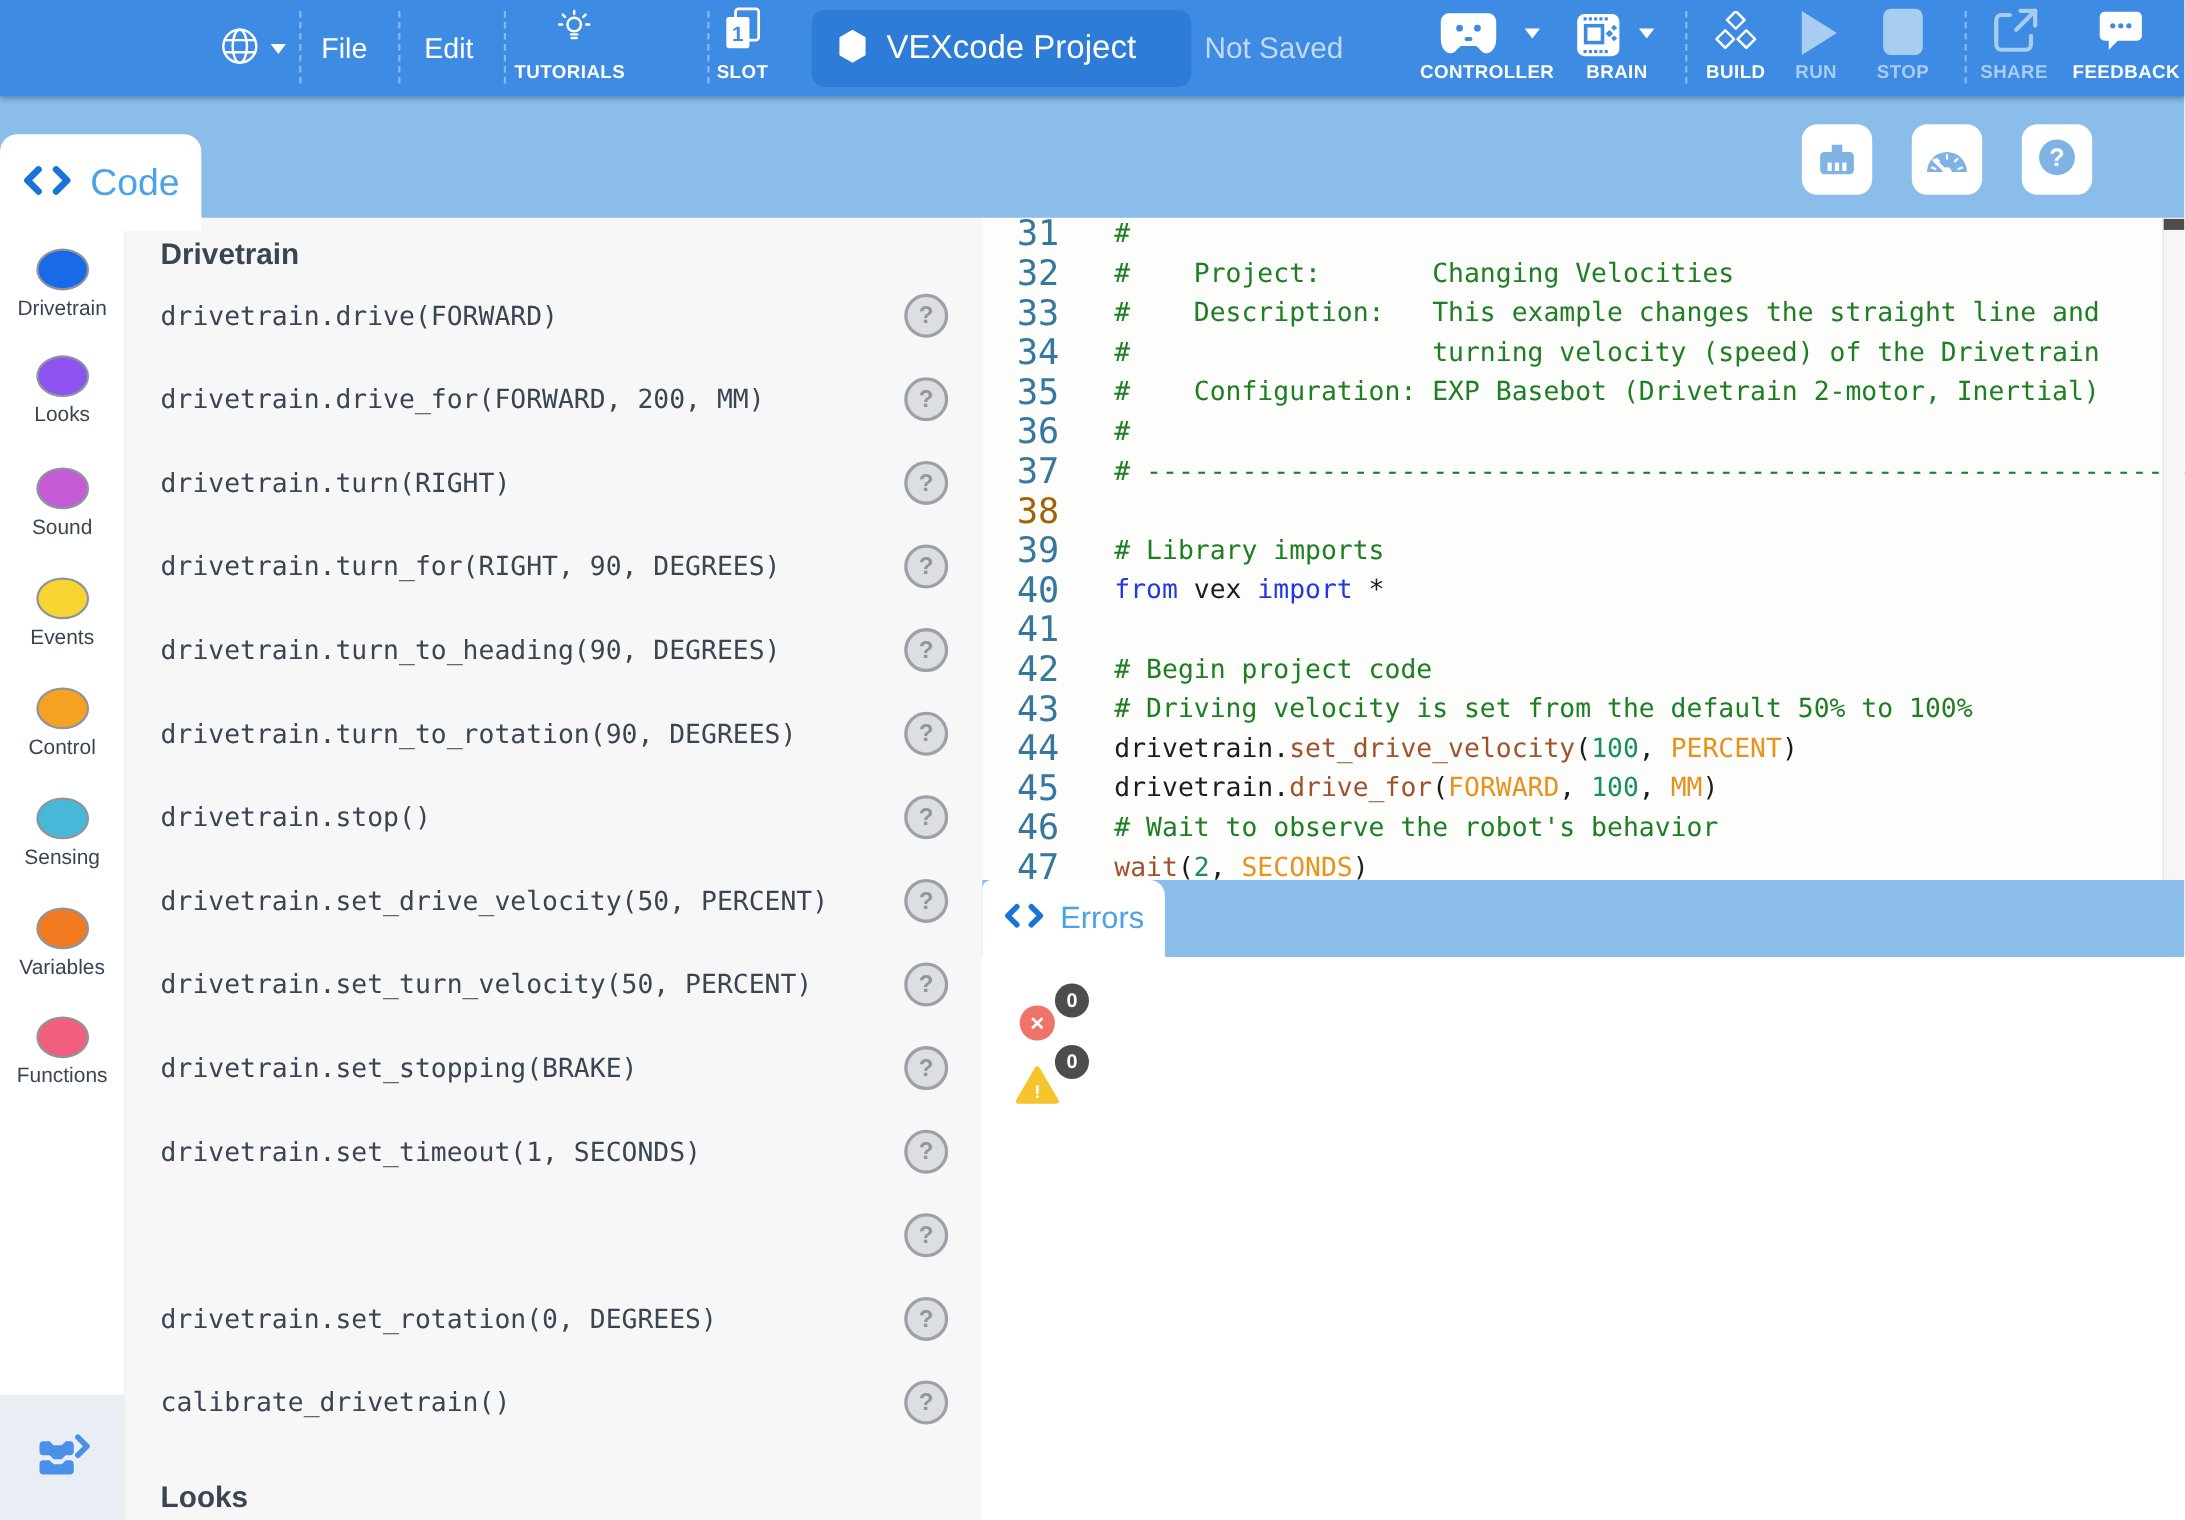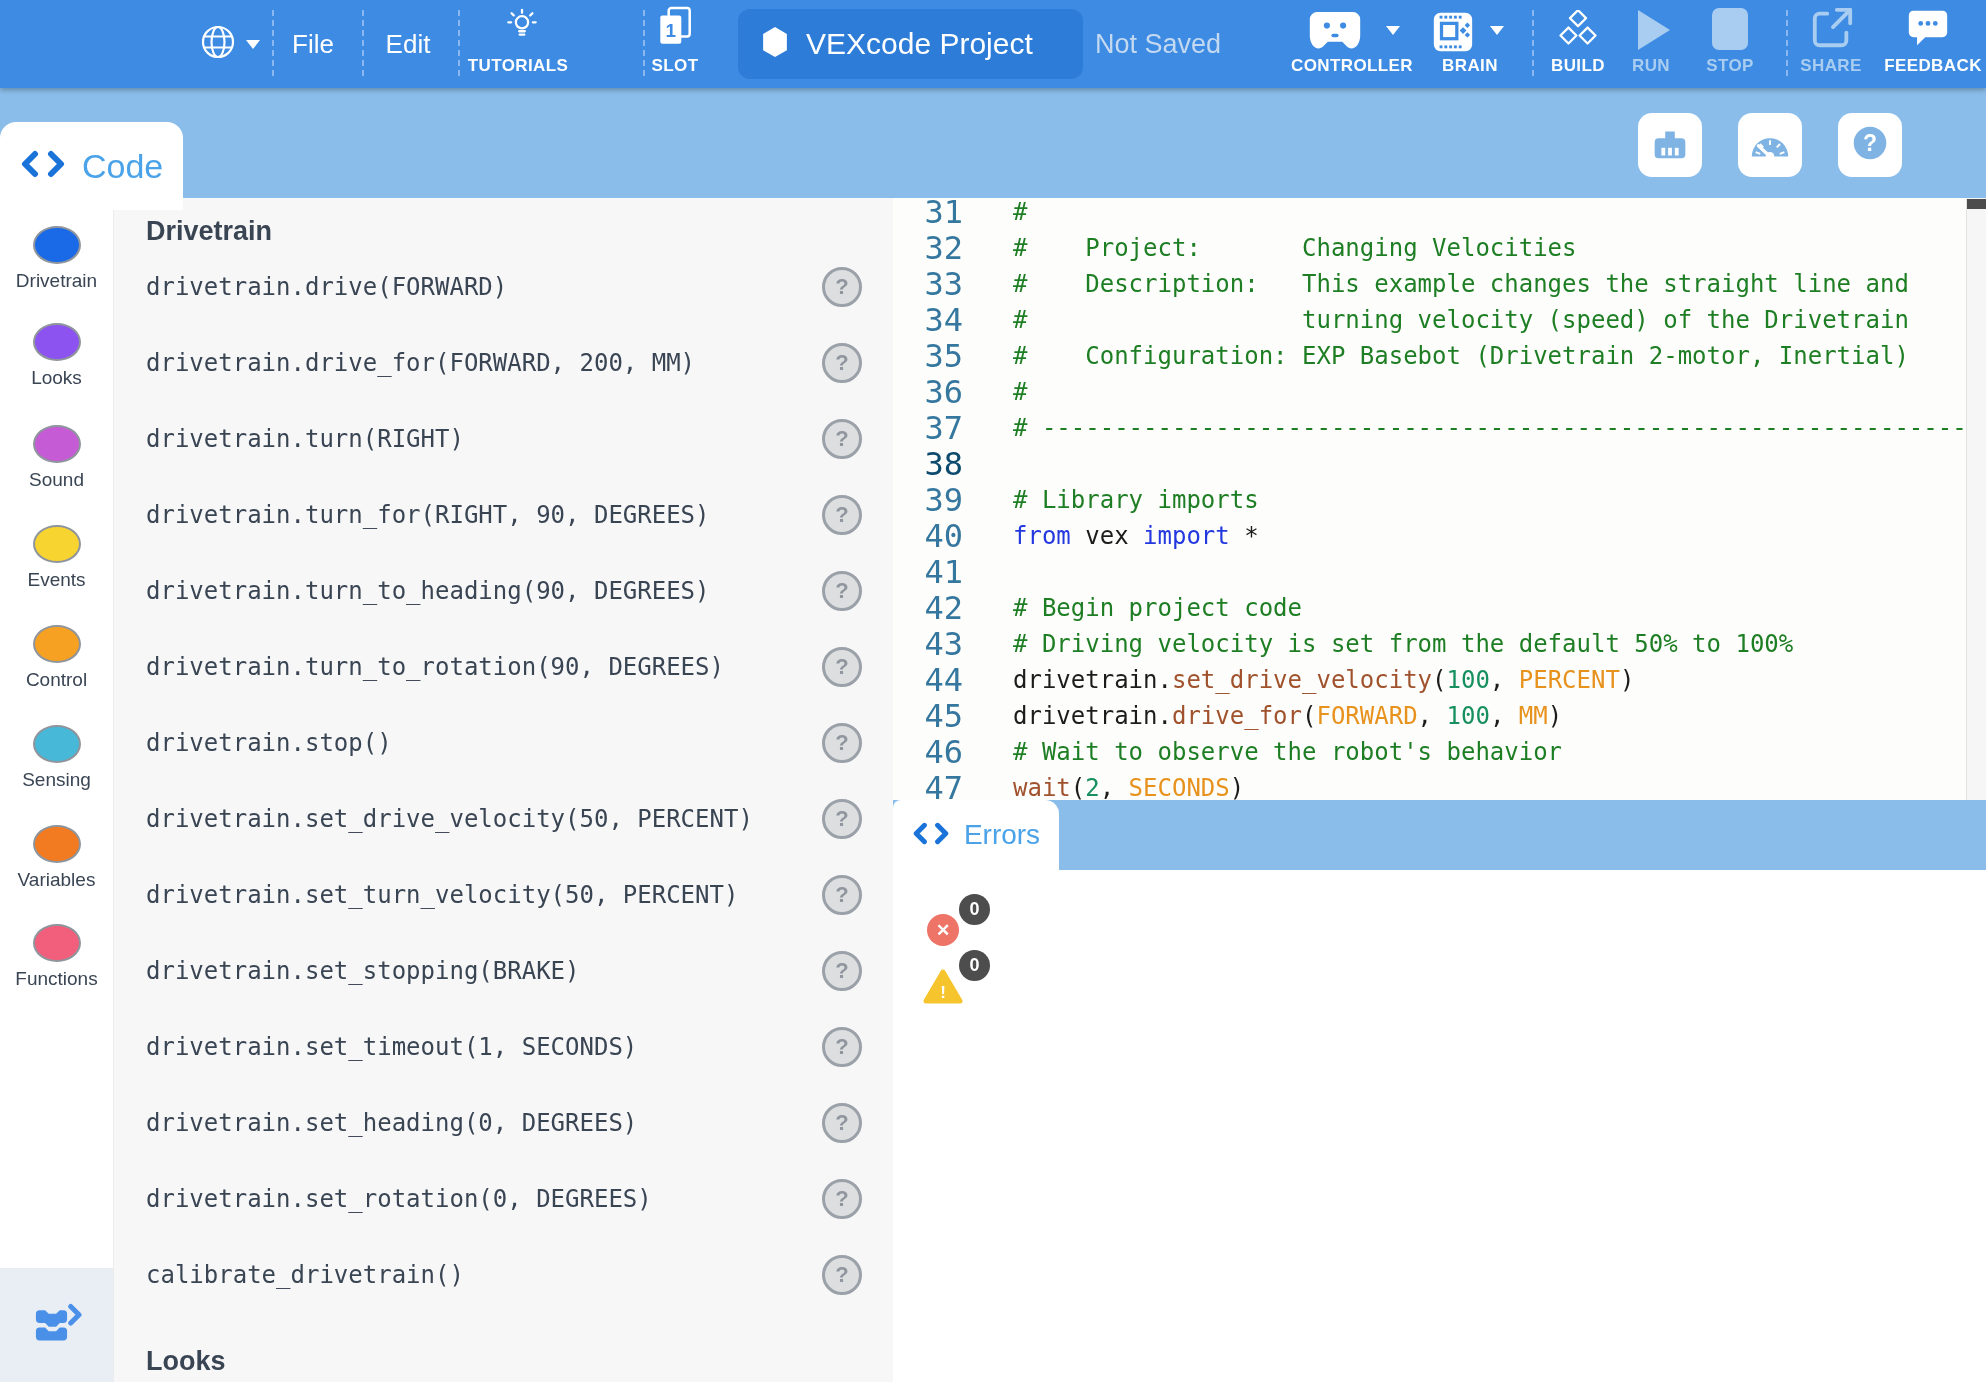--- a/index.html
+++ b/index.html
@@ -350,21 +350,20 @@
         </div>
         <div class="pal-row" style="top: 735px;">
           <span class="pal-cmd">drivetrain.set_stopping(BRAKE)</span>
           <div class="help-btn">?</div>
         </div>
         <div class="pal-row" style="top: 811px;">
           <span class="pal-cmd">drivetrain.set_timeout(1, SECONDS)</span>
           <div class="help-btn">?</div>
         </div>
         <div class="pal-row" style="top: 887px;">
-          <span class="pal-cmd">drivetrain.set_heading(0, DEGREES)</span>
           <div class="help-btn">?</div>
         </div>
         <div class="pal-row" style="top: 963px;">
           <span class="pal-cmd">drivetrain.set_rotation(0, DEGREES)</span>
           <div class="help-btn">?</div>
         </div>
         <div class="pal-row" style="top: 1039px;">
           <span class="pal-cmd">calibrate_drivetrain()</span>
           <div class="help-btn">?</div>
         </div>
@@ -395,21 +394,21 @@
       </div>
       <div class="ed-line" style="top: 176px;">
         <span class="lnum" style="color: rgb(53, 119, 158);">36</span>
         <span class="lcode"><span style="color: rgb(30, 126, 36);">#</span></span>
       </div>
       <div class="ed-line" style="top: 212px;">
         <span class="lnum" style="color: rgb(53, 119, 158);">37</span>
         <span class="lcode"><span style="color: rgb(30, 126, 36);"># ------------------------------------------------------------------------------</span></span>
       </div>
       <div class="ed-line" style="top: 248px;">
-        <span class="lnum" style="color: #0c4a6e;">38</span>
+        <span class="lnum" style="color: #a16207;">38</span>
         <span class="lcode"></span>
       </div>
       <div class="ed-line" style="top: 284px;">
         <span class="lnum" style="color: rgb(53, 119, 158);">39</span>
         <span class="lcode"><span style="color: rgb(30, 126, 36);"># Library imports</span></span>
       </div>
       <div class="ed-line" style="top: 320px;">
         <span class="lnum" style="color: rgb(53, 119, 158);">40</span>
         <span class="lcode"><span style="color: rgb(36, 56, 223);">from</span><span style="color: rgb(28, 28, 28);"> vex </span><span style="color: rgb(36, 56, 223);">import</span><span style="color: rgb(28, 28, 28);"> *</span></span>
       </div>

